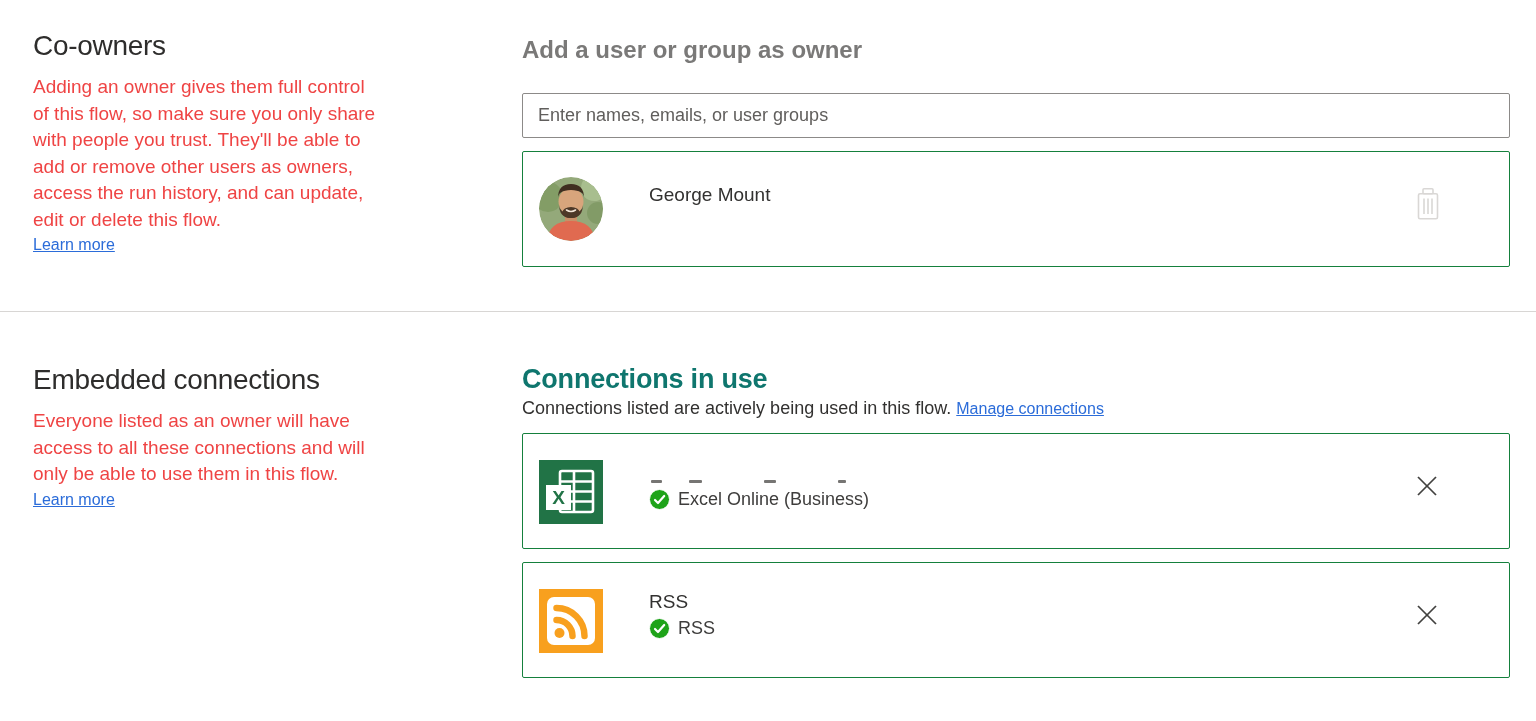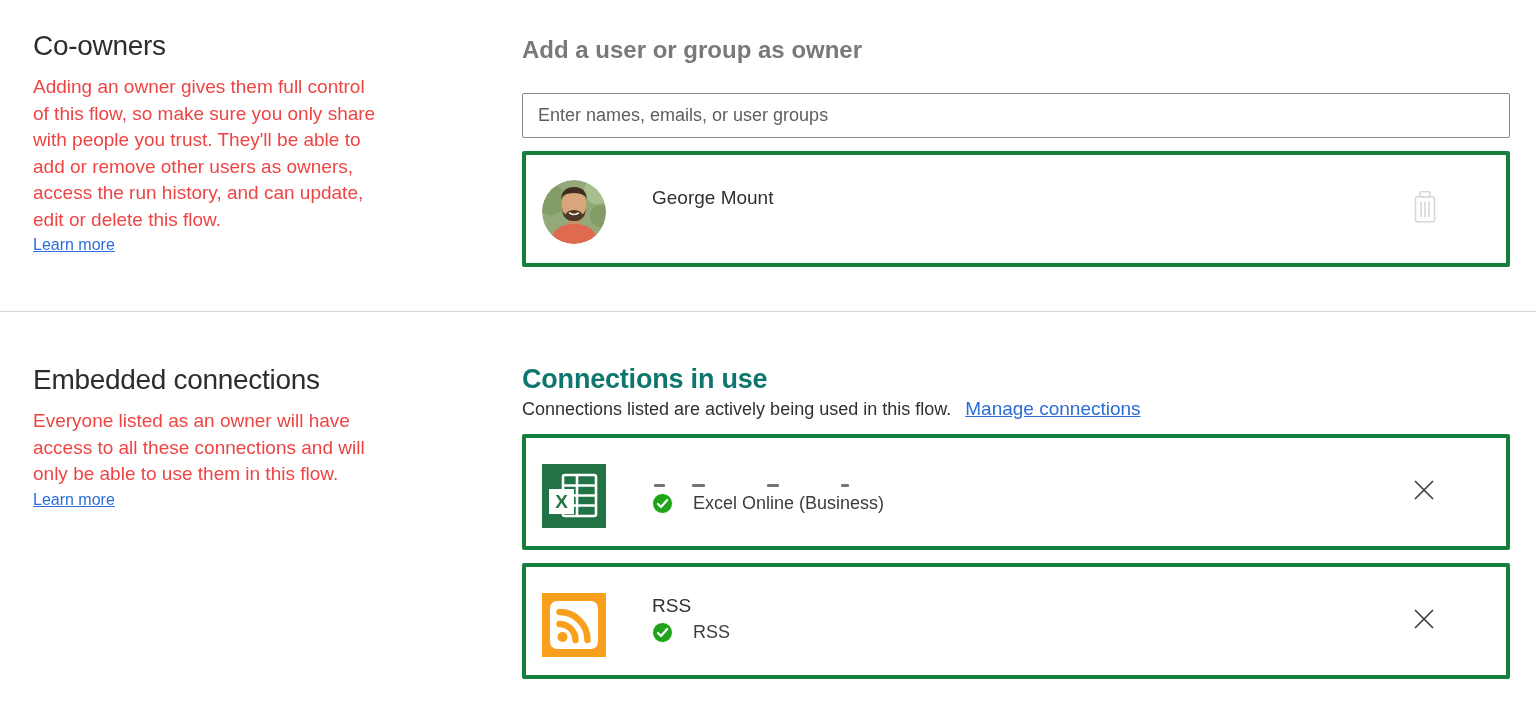--- a/index.html
+++ b/index.html
@@ -44,21 +44,21 @@
     width: 100%; height: 45px;
     border: 1px solid #8c8a88; border-radius: 2px;
     padding: 0 15px; font-size: 18px;
     font-family: "Liberation Sans", sans-serif;
     color: #4d7c0f; background: #fff; outline: none;
   }
   .owner-input::placeholder { color: #605e5c; }
 
   .card {
     position: relative;
-    border: 4px solid #15803d; border-radius: 2px;
+    border: 1px solid #15803d; border-radius: 2px;
     height: 116px; background: #fff;
   }
   .owner-card { margin-top: 13px; }
   .avatar {
     position: absolute; left: 16px; top: 25px;
     width: 64px; height: 64px; border-radius: 50%;
     overflow: hidden; display: block;
   }
   .owner-name {
     position: absolute; left: 126px; top: 32px;
@@ -72,29 +72,29 @@
   .trash-btn { top: 35px; }
   .close-btn { top: 36px; }
 
   
   #right-col-2 { left: 522px; top: 364px; width: 988px; }
   .conn-heading {
     font-size: 27px; font-weight: 700; color: #0f766e;
     margin: 0; line-height: 30px; letter-spacing: -0.2px;
   }
   .conn-subtitle { font-size: 18px; color: #323130; margin-top: 4px; line-height: 21px; }
-  .conn-subtitle .link { margin-left: 14px; font-size: 19px; }
+  .conn-subtitle .link { margin-left: 5px; font-size: 16px; }
 
   .conn-card { margin-top: 13px; }
   .conn-card.first { margin-top: 14px; }
   .conn-icon { position: absolute; left: 16px; top: 26px; width: 64px; height: 64px; display: block; }
   .conn-title { position: absolute; left: 126px; top: 28px; font-size: 19px; color: #323130; }
   .conn-status {
     position: absolute; left: 126px; top: 55px;
-    display: flex; align-items: center; gap: 20px;
+    display: flex; align-items: center; gap: 8px;
     font-size: 18px; color: #3e3d3c;
   }
   .redacted { position: absolute; left: 126px; top: 46px; width: 220px; height: 4px; }
   .redacted i {
     position: absolute; top: 0; height: 2.5px;
     background: #5f5d5b; border-radius: 1px;
     filter: blur(0.4px); opacity: 0.85;
   }
   .redacted i:nth-child(1) { left: 2px;   width: 11px; }
   .redacted i:nth-child(2) { left: 40px;  width: 13px; }

